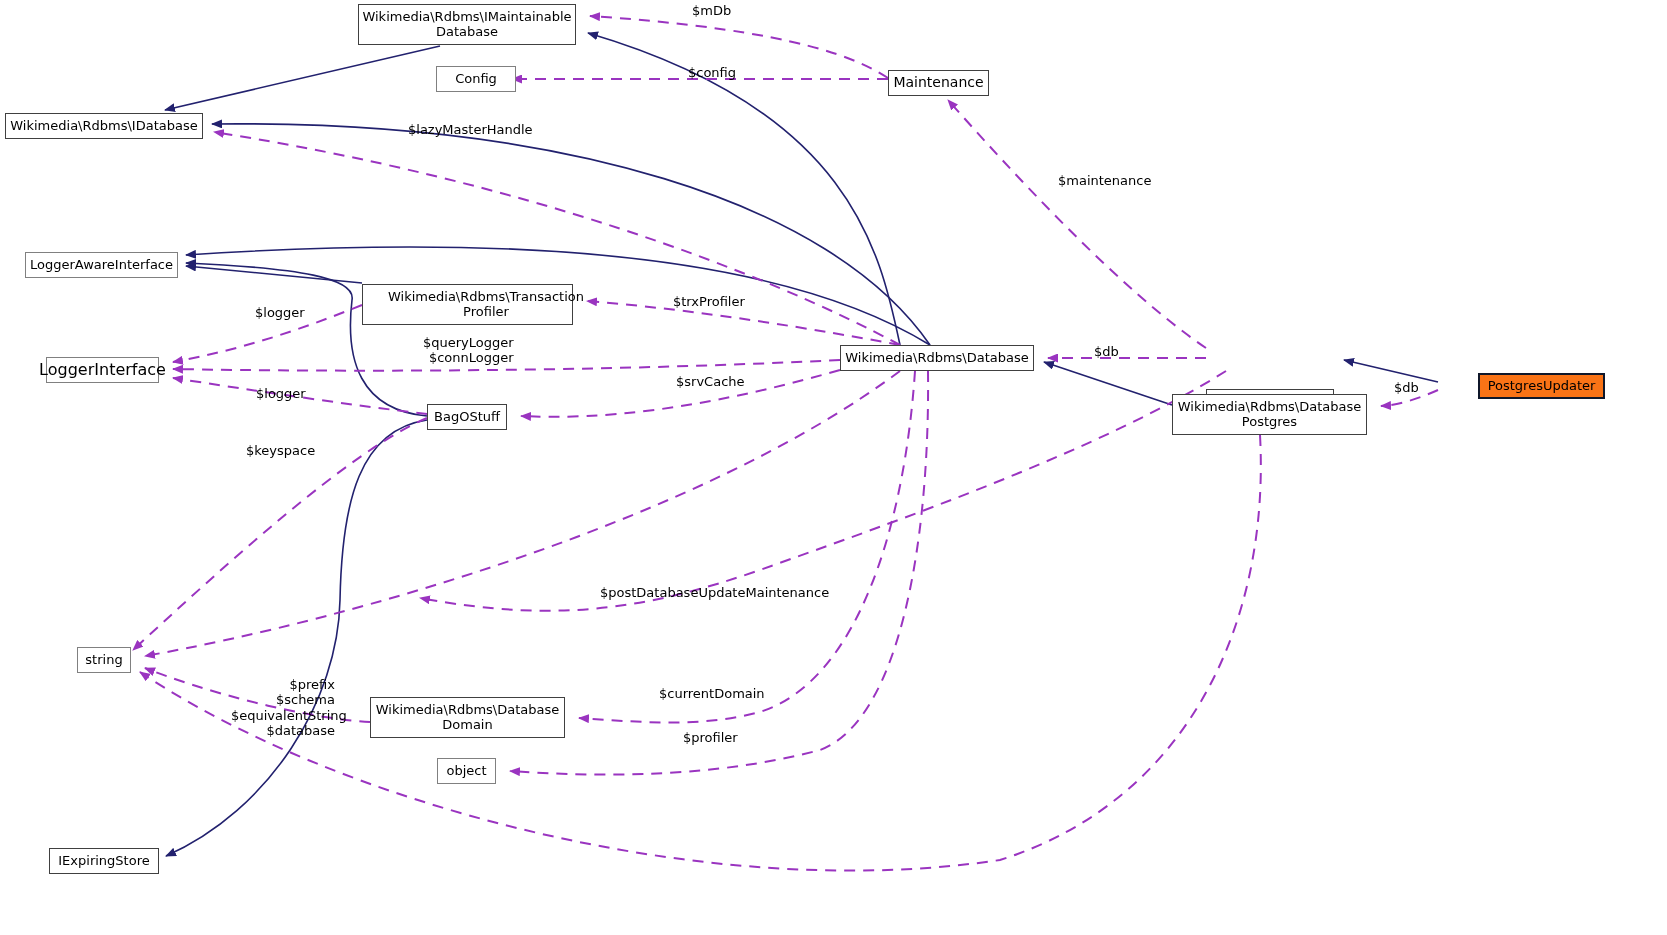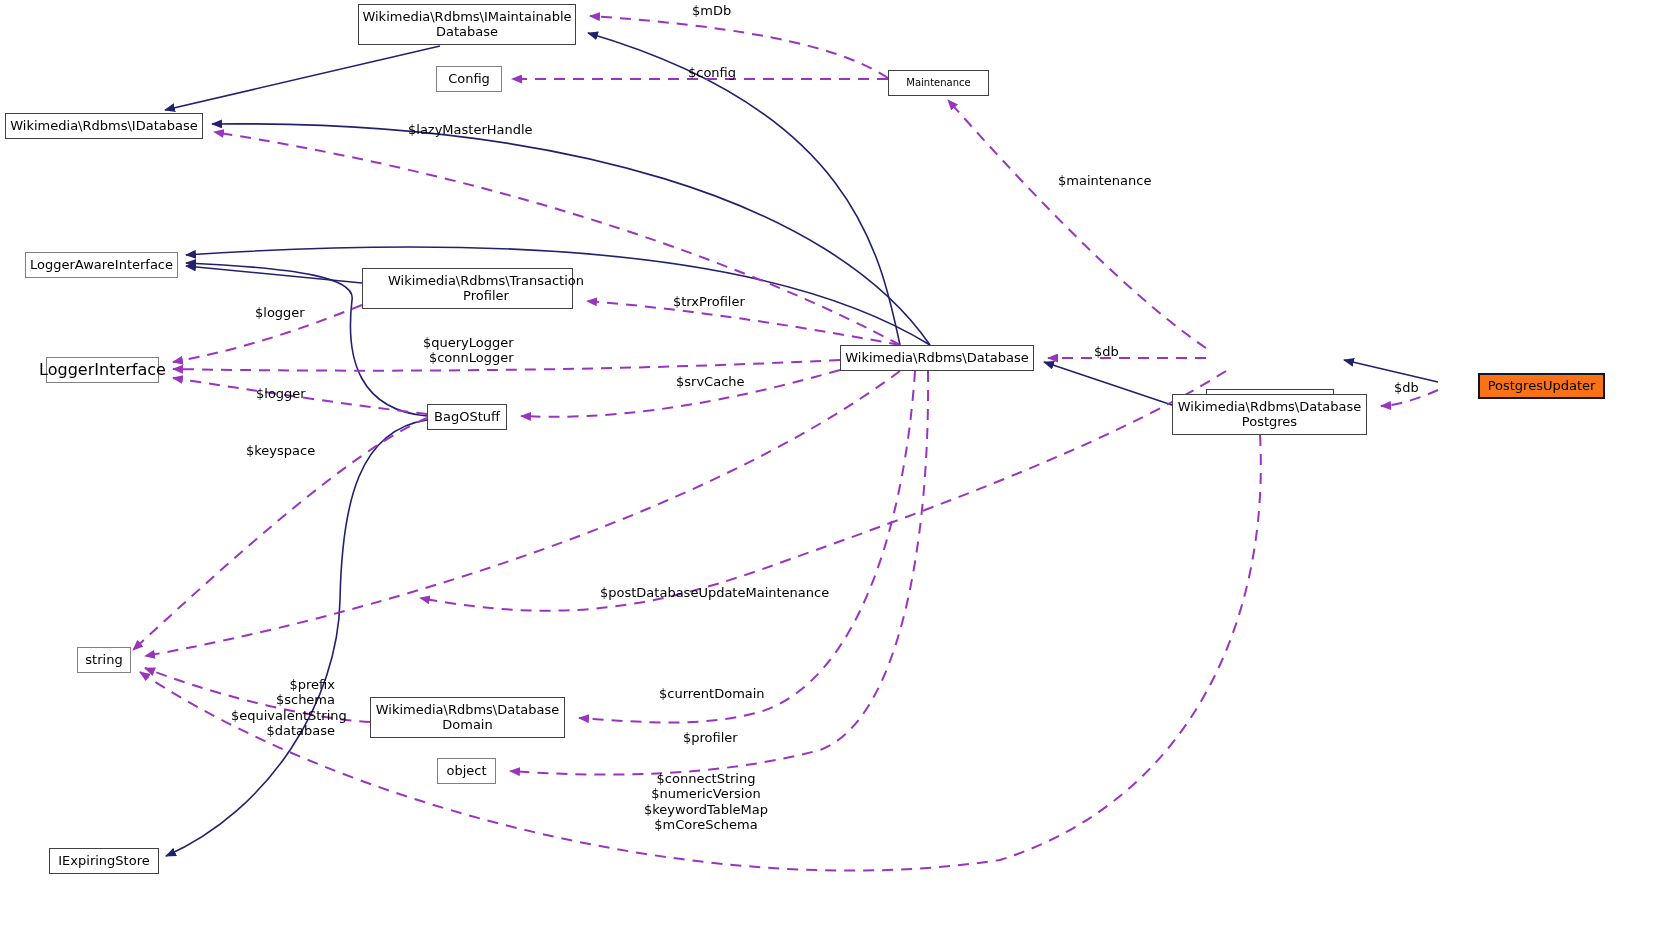--- a/index.html
+++ b/index.html
@@ -130,29 +130,29 @@
 
       <path d="M 1226,371 C 1100,450 900,520 760,570 C 650,608 560,624 420,598"></path>
 
       <path d="M 1260,435 C 1270,620 1190,800 1000,860 C 700,905 330,800 140,672"></path>
     </g>
   </svg>
 
   <div class="node solid" style="left:358px; top:4px; width:218px; height:41px; font-size:13px;">Wikimedia\Rdbms\IMaintainable
 Database</div>
 
-  <div class="node light" style="left:436px; top:66px; width:66px; height:26px; font-size:13px;">Config</div>
-
-  <div class="node solid" style="left:888px; top:70px; width:101px; height:26px; font-size:10px;">Maintenance</div>
+  <div class="node light" style="left:436px; top:66px; width:80px; height:26px; font-size:13px;">Config</div>
+
+  <div class="node solid" style="left:888px; top:70px; width:101px; height:26px; font-size:14px;">Maintenance</div>
 
   <div class="node solid" style="left:5px; top:113px; width:198px; height:26px; font-size:13px;">Wikimedia\Rdbms\IDatabase</div>
 
   <div class="node light" style="left:25px; top:252px; width:153px; height:26px; font-size:13px;">LoggerAwareInterface</div>
 
-  <div class="node solid" style="left:362px; top:268px; width:211px; height:41px; font-size:13px;padding-left:37px;">Wikimedia\Rdbms\Transaction
+  <div class="node solid" style="left:362px; top:284px; width:211px; height:41px; font-size:13px;padding-left:37px;">Wikimedia\Rdbms\Transaction
 Profiler</div>
 
   <div class="node light" style="left:46px; top:357px; width:113px; height:26px; font-size:16px;">LoggerInterface</div>
 
   <div class="node solid" style="left:840px; top:345px; width:194px; height:26px; font-size:13px;">Wikimedia\Rdbms\Database</div>
 
   <div class="node solid" style="left:1206px; top:345px; width:128px; height:26px; font-size:13px;margin-top:44px;">DatabaseUpdater</div>
 
   <div class="node highlight" style="left:1438px; top:373px; width:127px; height:26px; font-size:13px;">PostgresUpdater</div>
 
@@ -200,18 +200,14 @@
 
   <div class="edge-label" style="left:231px; top:677px; width:104px; font-size:13px;">$prefix
 $schema
 $equivalentString
 $database</div>
 
   <div class="edge-label" style="left:659px; top:686px; font-size:13px;">$currentDomain</div>
 
   <div class="edge-label" style="left:683px; top:730px; font-size:13px;">$profiler</div>
 
-  <div class="edge-label" style="left:644px; top:771px; width:124px; text-align:center; font-size:13px;">$connectString
-$numericVersion
-$keywordTableMap
-$mCoreSchema</div>
 
 </div>
 
 </body></html>

